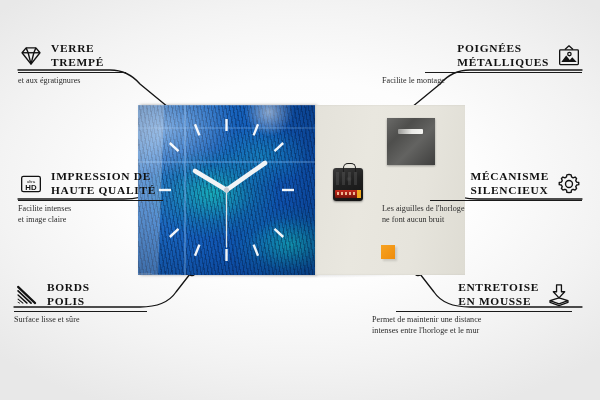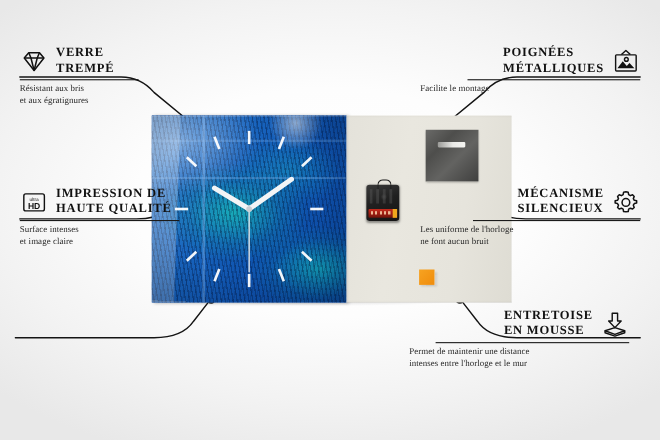--- a/index.html
+++ b/index.html
@@ -357,44 +357,64 @@
           <path d="M22 6 L19.5 12 L16 26"></path>
         </g>
       </svg>
       <div class="feat-title">
         <div>VERRE</div>
         <div>TREMPÉ</div>
       </div>
     </div>
     <div class="rule"></div>
     <div class="feat-sub">
-      <div>Résistant aux bris</div>
       <div>et aux égratignures</div>
     </div>
   </div>
 
   <div class="feature left" id="f-impression">
     <div class="feat-head">
       <svg class="feat-icon" viewBox="0 0 32 32">
         <rect x="4.5" y="6.5" width="23" height="19" rx="2.2" fill="none" stroke="#121212" stroke-width="1.6"></rect>
         <text x="16" y="14.6" text-anchor="middle" font-family="Liberation Sans, sans-serif" font-size="5.4" fill="#121212">ultra</text>
         <text x="16" y="23.2" text-anchor="middle" font-family="Liberation Sans, sans-serif" font-size="9.6" font-weight="bold" fill="#121212">HD</text>
       </svg>
       <div class="feat-title">
         <div>IMPRESSION DE</div>
         <div>HAUTE QUALITÉ</div>
       </div>
     </div>
     <div class="rule"></div>
     <div class="feat-sub">
-      <div>Surface intenses</div>
+      <div>Facilite intenses</div>
       <div>et image claire</div>
     </div>
   </div>
 
+  <div class="feature left" id="f-bords">
+    <div class="feat-head">
+      <svg class="feat-icon" viewBox="0 0 32 32">
+        <g stroke="#121212" stroke-linecap="round">
+          <line x1="5" y1="6" x2="26" y2="26" stroke-width="2.6"></line>
+          <line x1="5" y1="11" x2="21" y2="26" stroke-width="2.1"></line>
+          <line x1="5" y1="16" x2="16" y2="26" stroke-width="1.7"></line>
+          <line x1="5" y1="21" x2="11" y2="26" stroke-width="1.3"></line>
+          <line x1="5" y1="25" x2="7" y2="26" stroke-width="1.0"></line>
+        </g>
+      </svg>
+      <div class="feat-title">
+        <div>BORDS</div>
+        <div>POLIS</div>
+      </div>
+    </div>
+    <div class="rule"></div>
+    <div class="feat-sub">
+      <div>Surface lisse et sûre</div>
+    </div>
+  </div>
 
   <div class="feature right" id="f-poignees">
     <div class="feat-head">
       <svg class="feat-icon" viewBox="0 0 32 32">
         <g fill="none" stroke="#121212" stroke-width="1.6" stroke-linejoin="round">
           <path d="M11 8 L16 3.5 L21 8"></path>
           <rect x="4.5" y="8.5" width="23" height="18" rx="1"></rect>
           <path d="M6.5 23.5 L12.5 15.5 L17 21 L20 17.5 L25.5 23.5 Z" fill="#121212" stroke="none"></path>
           <circle cx="16.5" cy="13.6" r="2.1"></circle>
         </g>
@@ -418,21 +438,21 @@
           <circle cx="16" cy="16" r="4.3"></circle>
         </g>
       </svg>
       <div class="feat-title">
         <div>MÉCANISME</div>
         <div>SILENCIEUX</div>
       </div>
     </div>
     <div class="rule"></div>
     <div class="feat-sub">
-      <div>Les uniforme de l'horloge</div>
+      <div>Les aiguilles de l'horloge</div>
       <div>ne font aucun bruit</div>
     </div>
   </div>
 
   <div class="feature right" id="f-entretoise">
     <div class="feat-head">
       <svg class="feat-icon" viewBox="0 0 32 32">
         <g fill="none" stroke="#121212" stroke-width="1.6" stroke-linejoin="round">
           <path d="M13 3.5 L19 3.5 L19 12 L23 12 L16 19.5 L9 12 L13 12 Z"></path>
           <path d="M16 19.5 L5 23 L16 27 L27 23 Z"></path>

